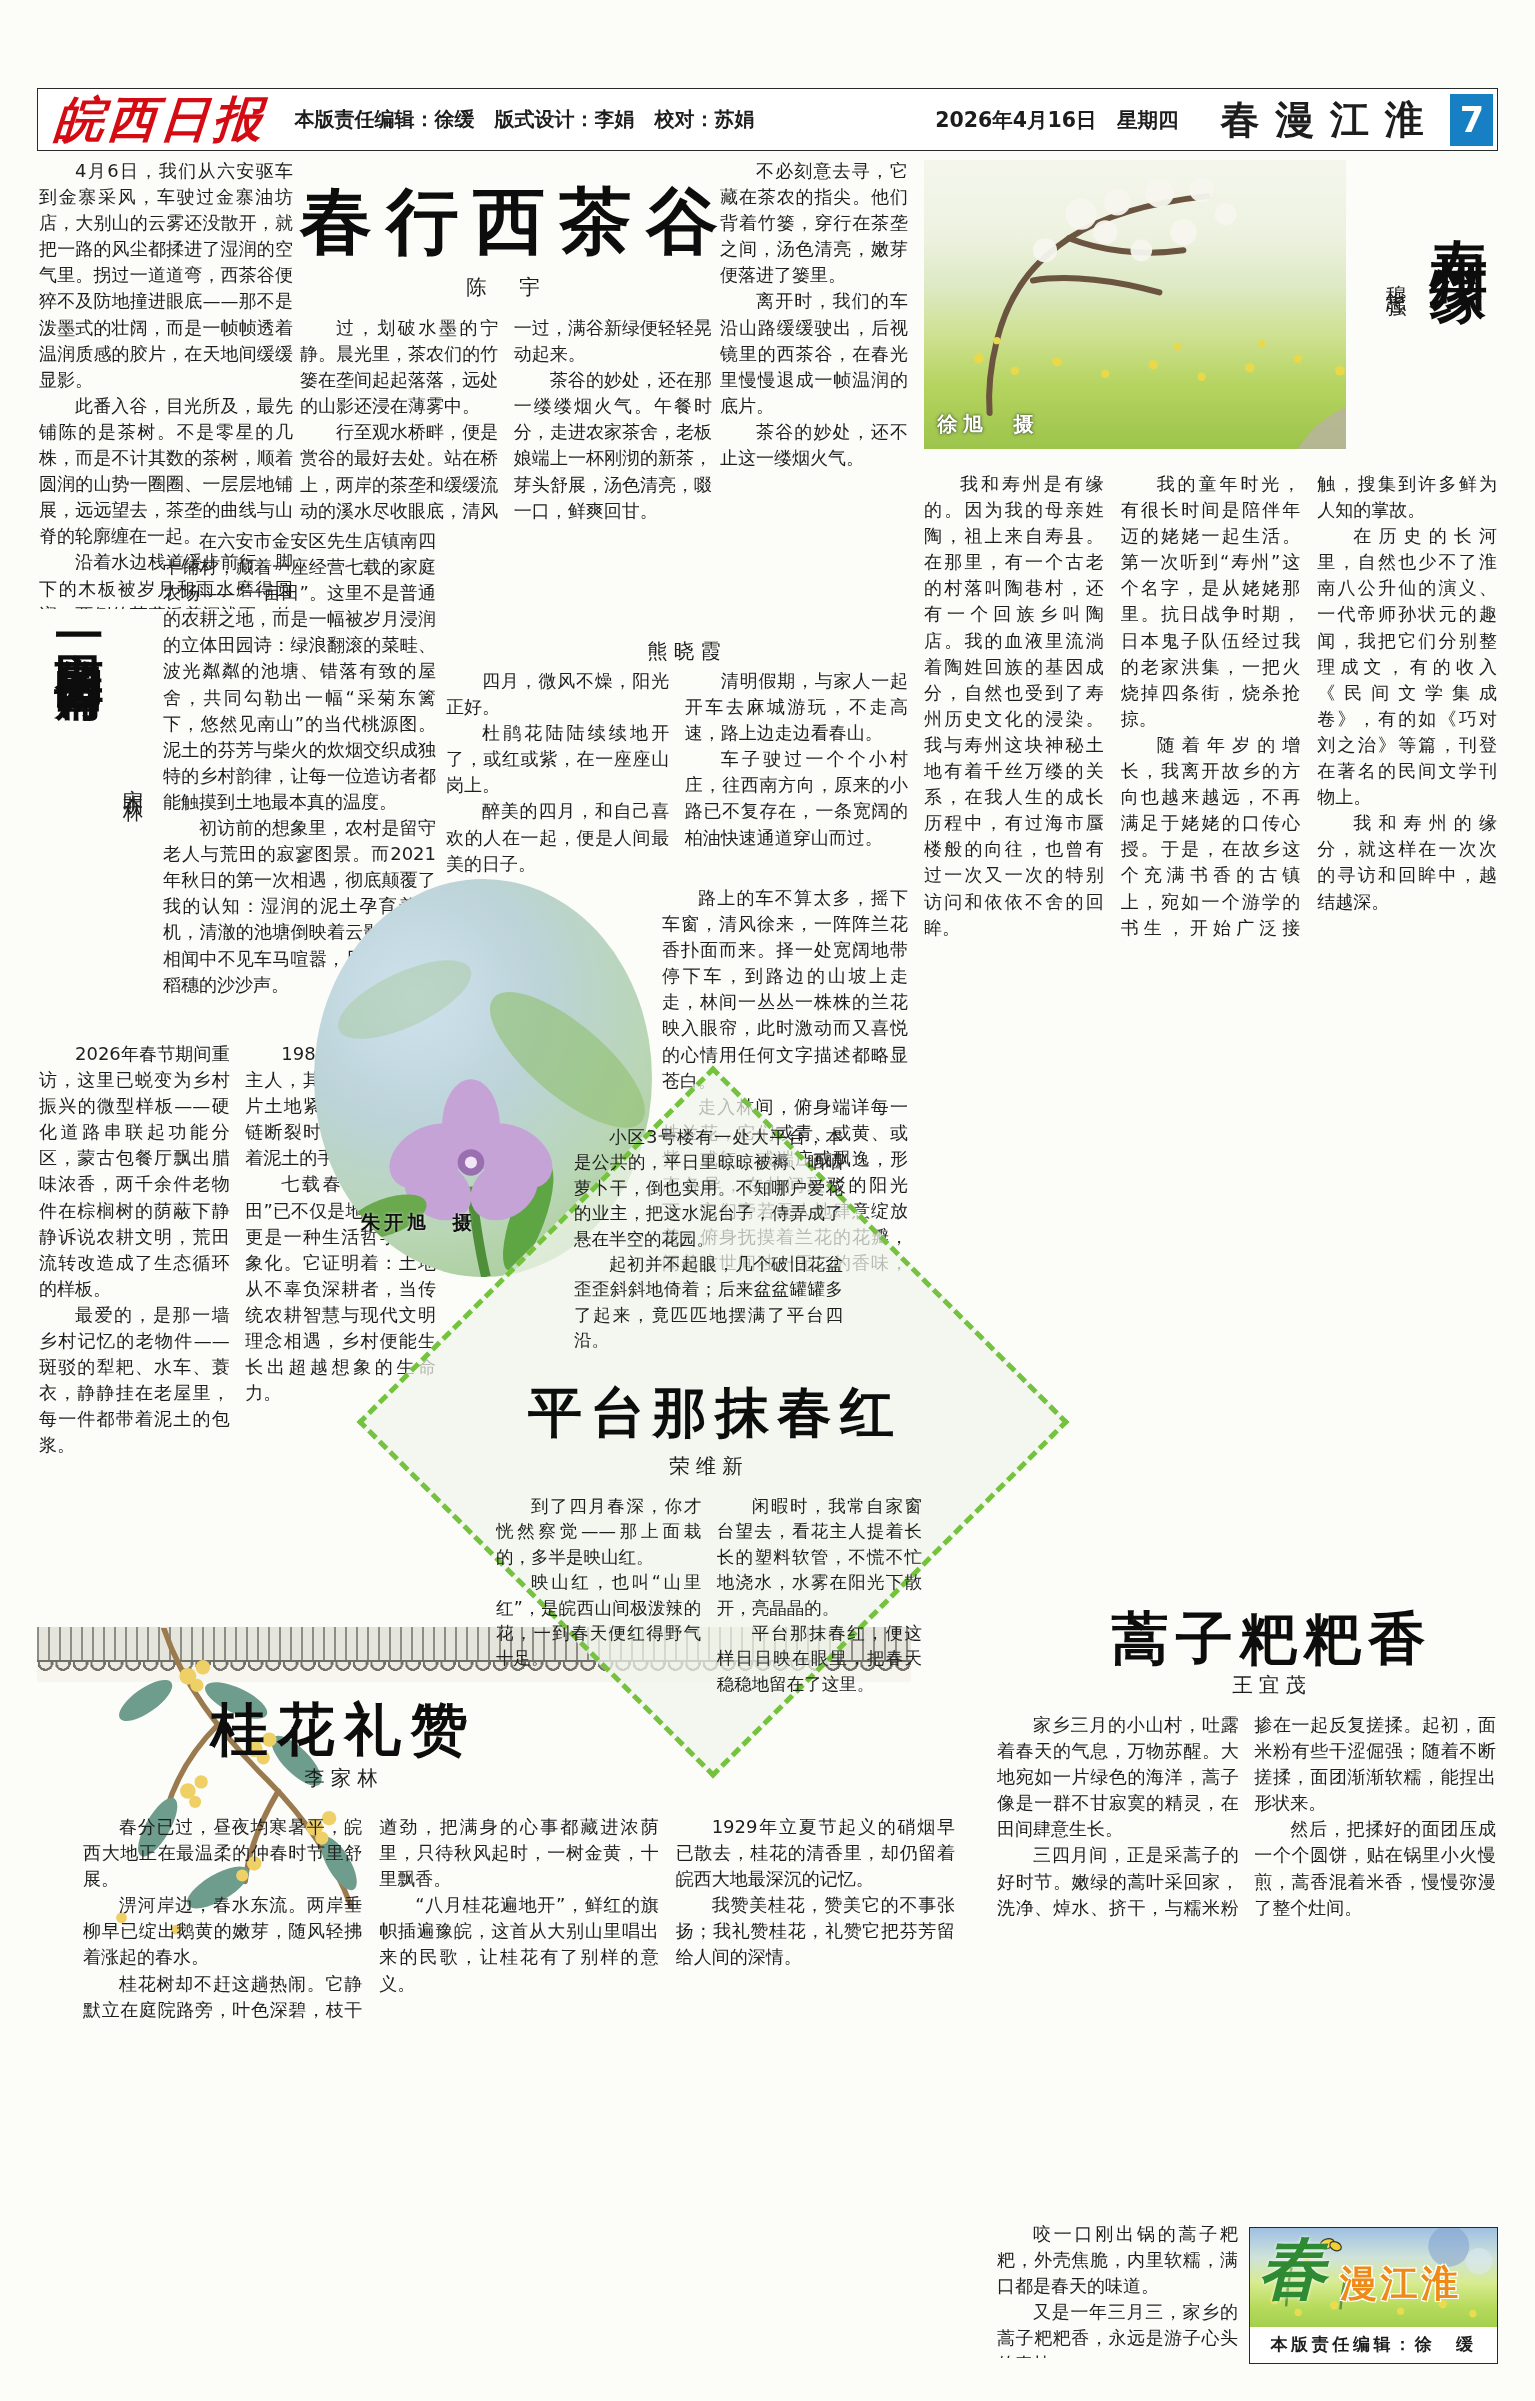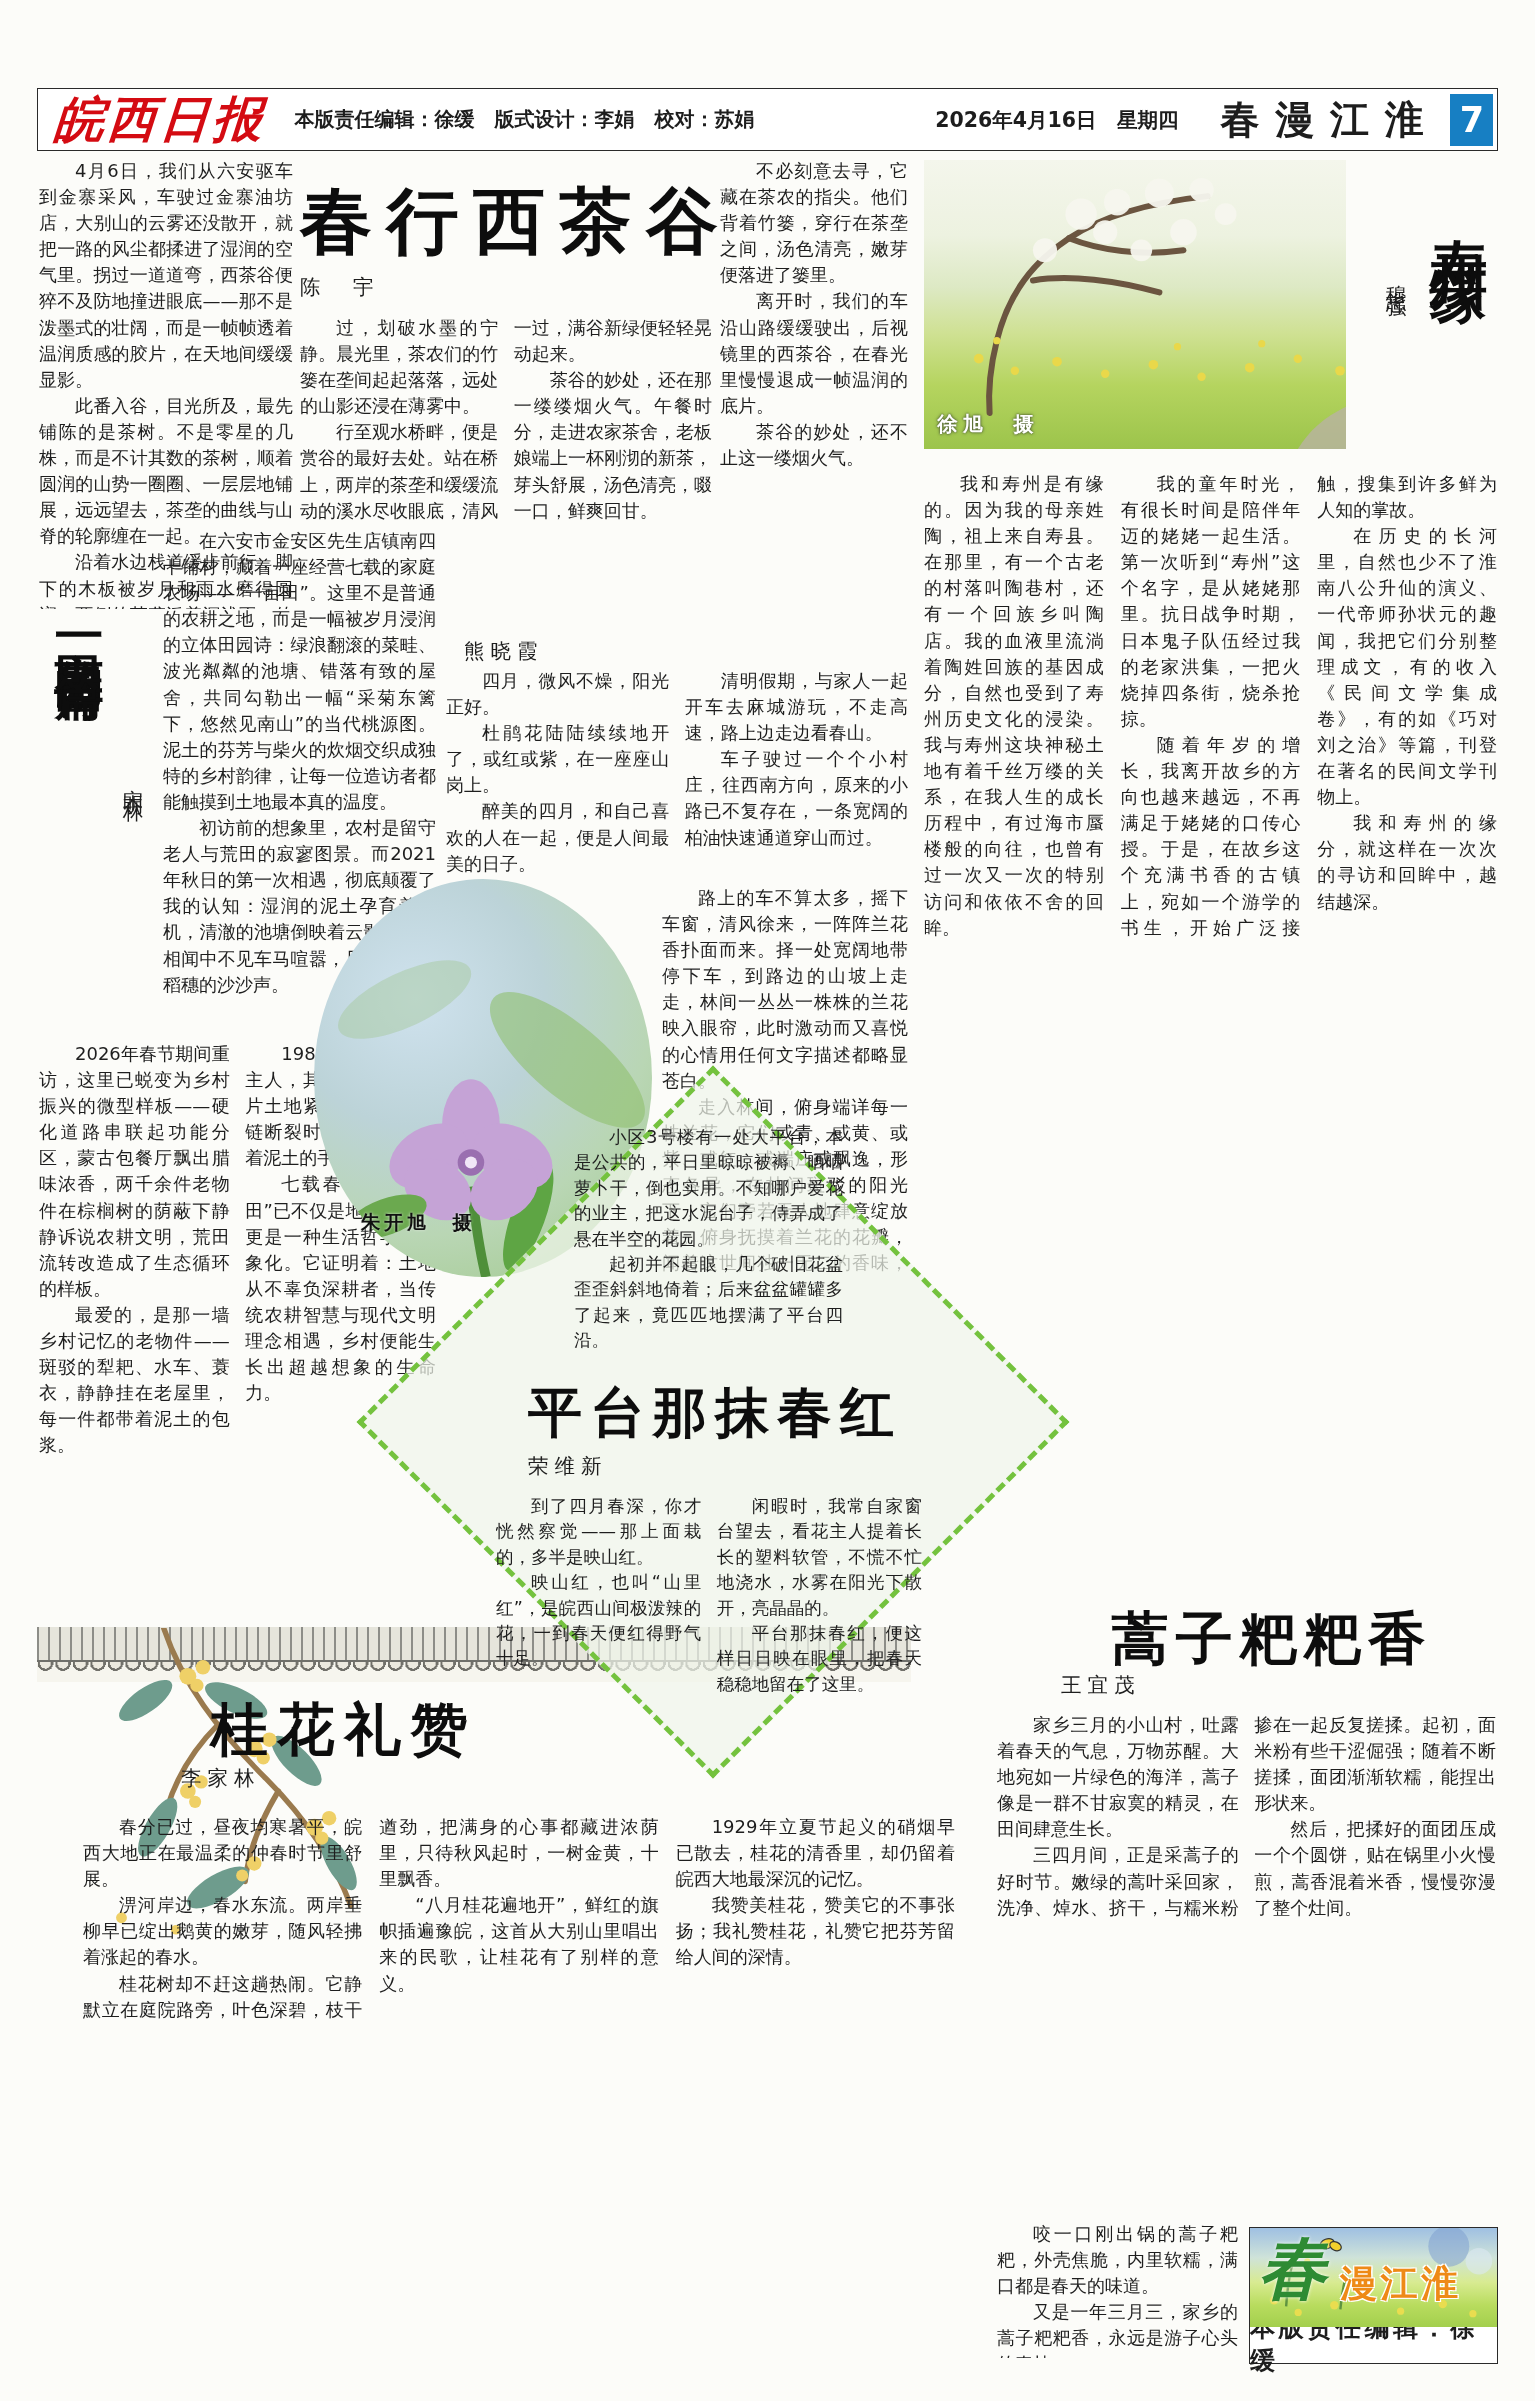--- a/index.html
+++ b/index.html
@@ -20,21 +20,21 @@
   .pagenum{width:43px;height:52px;background:#177fc3;color:#fff;font-size:35px;font-weight:bold;
            display:flex;align-items:center;justify-content:center;margin-right:3.6px;}
 
   
   .body-text{font-size:18px;line-height:1.45;text-align:justify;color:#1e1e1e;overflow:hidden;}
   .body-text p{margin:0;text-indent:2em;}
   .cols2{column-count:2;column-gap:15.7px;}
   .cols3{column-count:3;column-gap:17px;}
   .headline{font-family:"DejaVu Serif","Liberation Serif",serif;font-weight:bold;color:#0d0d0d;
             text-align:center;white-space:nowrap;}
-  .byline{font-size:20.5px;text-align:left;color:#1e1e1e;letter-spacing:6px;}
+  .byline{font-size:20.5px;text-align:center;color:#1e1e1e;letter-spacing:6px;}
   .vtitle{writing-mode:vertical-rl;font-family:"DejaVu Serif","Liberation Serif",serif;
           font-weight:bold;color:#0d0d0d;}
   .vby{writing-mode:vertical-rl;font-size:20.5px;letter-spacing:6px;color:#1e1e1e;}
 
   
   .pear-photo{left:924px;top:160px;width:422px;height:289px;overflow:hidden;
       background:linear-gradient(180deg,#f4f6ec 0%,#edf2e0 26%,#dde9c4 44%,#cfe193 60%,#b5d45f 78%,#9cc44b 100%);}
   .photo-caption{position:absolute;left:13.3px;bottom:11px;font-size:20.5px;font-weight:bold;color:#fff;
       letter-spacing:4.8px;text-shadow:0 0 3.6px #4a5a30,0 0 1.8px #4a5a30;}
   .flower-photo{left:314px;top:879px;width:338px;height:398px;border-radius:50%;overflow:hidden;
@@ -52,21 +52,21 @@
       background-size:17.5px 18px;background-repeat:repeat-x;}
   .footer-box{left:1249px;top:2227px;width:247px;height:135px;border:1.2px solid #2a2a2a;background:#fff;z-index:5;}
   .footer-img{position:relative;width:100%;height:99px;overflow:hidden;
       background:linear-gradient(180deg,#9fc0e2 0%,#cfe3d9 30%,#d8eb91 55%,#b8dc5e 78%,#a3cf4d 100%);}
   .fi-chun{position:absolute;left:8.4px;top:6px;font-family:"DejaVu Serif","Liberation Serif",serif;
       font-style:italic;font-weight:bold;font-size:68px;color:#2e8b33;line-height:1;
       text-shadow:0 0 3.6px #ffffff;}
   .fi-rest{position:absolute;left:90px;top:31px;font-weight:bold;font-size:37px;color:#ee8a17;letter-spacing:3.6px;
       text-shadow:1.2px 1.2px 0 #fff,-1.2px -1.2px 0 #fff,1.2px -1.2px 0 #fff,-1.2px 1.2px 0 #fff;}
   .footer-strip{height:34px;display:flex;align-items:center;justify-content:center;
-      font-size:25px;font-weight:bold;letter-spacing:3.6px;}
+      font-size:17px;font-weight:bold;letter-spacing:3.6px;text-align:right;}
 </style>
 </head>
 <body>
 
 <div class="page">
 
   <div class="abs header">
     <div class="masthead">皖西日报</div>
     <div class="editors">本版责任编辑：徐缓　版式设计：李娟　校对：苏娟</div>
     <div class="hspacer"></div>

